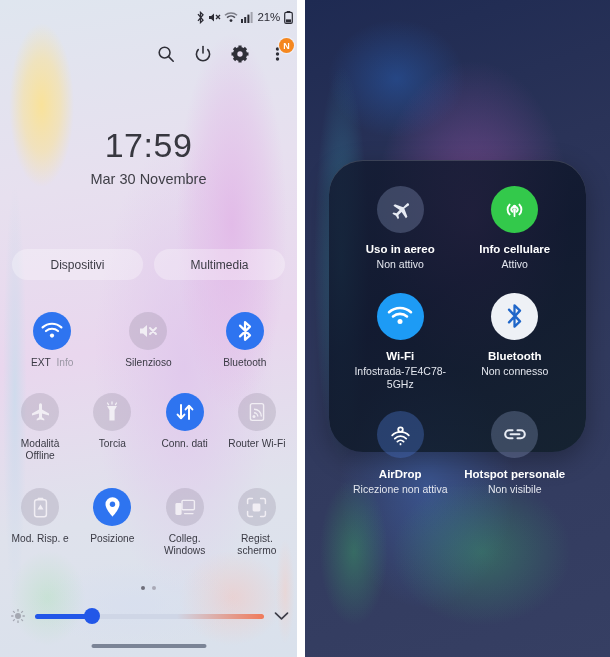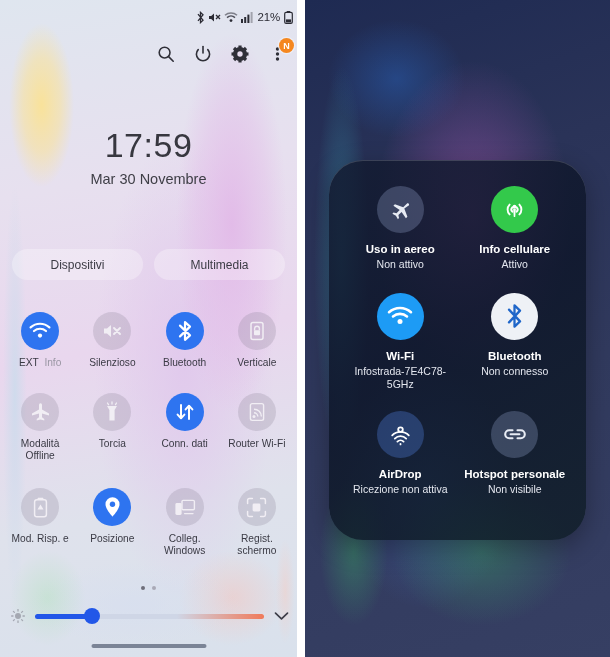--- a/index.html
+++ b/index.html
@@ -120,21 +120,21 @@
     background:
       radial-gradient(closest-side at 12% 40%, rgba(60,170,190,0.45) 0%, rgba(60,170,190,0) 75%),
       radial-gradient(closest-side at 55% 33%, rgba(196,96,200,0.48) 0%, rgba(196,96,200,0) 72%),
       radial-gradient(closest-side at 30% 12%, rgba(40,100,190,0.45) 0%, rgba(40,100,190,0) 75%),
       radial-gradient(closest-side at 16% 84%, rgba(60,165,105,0.45) 0%, rgba(60,165,105,0) 70%),
       radial-gradient(closest-side at 58% 84%, rgba(60,165,105,0.42) 0%, rgba(60,165,105,0) 70%),
       radial-gradient(closest-side at 40% 74%, rgba(70,120,210,0.4) 0%, rgba(70,120,210,0) 72%),
       linear-gradient(160deg, #1e2a52 0%, #2a3358 30%, #313a5e 60%, #363f63 100%);
   }
   .cc-card {
-    position:absolute; left:24px; right:24px; top:160px; height:380px;
+    position:absolute; left:24px; right:24px; top:160px; height:292px;
     border-radius:34px;
     background: linear-gradient(150deg, rgba(18,26,48,0.82) 0%, rgba(14,22,42,0.86) 45%, rgba(16,30,40,0.84) 100%);
     box-shadow: inset 0 1px 0 rgba(255,255,255,0.16), 0 8px 26px rgba(0,0,0,0.30);
     padding: 26px 14px 0;
   }
   .cc-row { display:flex; }
   .cc-item { flex:1; display:flex; flex-direction:column; align-items:center; }
   .cc-circ {
     width:47px; height:47px; border-radius:50%;
     display:flex; align-items:center; justify-content:center;
@@ -268,30 +268,20 @@
           <span class="lbl">Silenzioso</span>
         </div>
         <div class="tile on">
           <span class="circ">
             <svg width="16" height="22" viewBox="0 0 16 22">
                 <path d="M3 5.6 L13 15.4 L8 19.8 V2.2 L13 6.6 L3 16.4" fill="none" stroke="#fff" stroke-width="2.2" stroke-linejoin="round" stroke-linecap="round"></path>
               </svg>
           </span>
           <span class="lbl">Bluetooth</span>
         </div>
-        <div class="tile">
-          <span class="circ">
-            <svg width="18" height="20" viewBox="0 0 18 20">
-                <rect x="3" y="1.6" width="12" height="16.8" rx="2" fill="none" stroke="#f1eef4" stroke-width="1.5"></rect>
-                <path d="M6.6 9.4 V7.6 a2.4 2.4 0 0 1 4.8 0 V9.4" fill="none" stroke="#f1eef4" stroke-width="1.4"></path>
-                <rect x="6" y="9.2" width="6" height="5" rx="1" fill="#f1eef4"></rect>
-              </svg>
-          </span>
-          <span class="lbl">Verticale</span>
-        </div>
       </div>
 
       <div class="tile-row row2">
         <div class="tile">
           <span class="circ">
             <svg width="21" height="21" viewBox="0 0 21 21">
                 <path d="M10.5 1.2 c1 0 1.5 .9 1.5 2 v4.2 l7 4.1 v2.1 l-7-2.1 v3.8 l2.3 1.7 v1.6 l-3.8-1.1 -3.8 1.1 v-1.6 l2.3-1.7 v-3.8 l-7 2.1 v-2.1 l7-4.1 V3.2 c0-1.1 .5-2 1.5-2 z" fill="#f1eef4"></path>
               </svg>
           </span>
           <span class="lbl">Modalità Offline</span>

